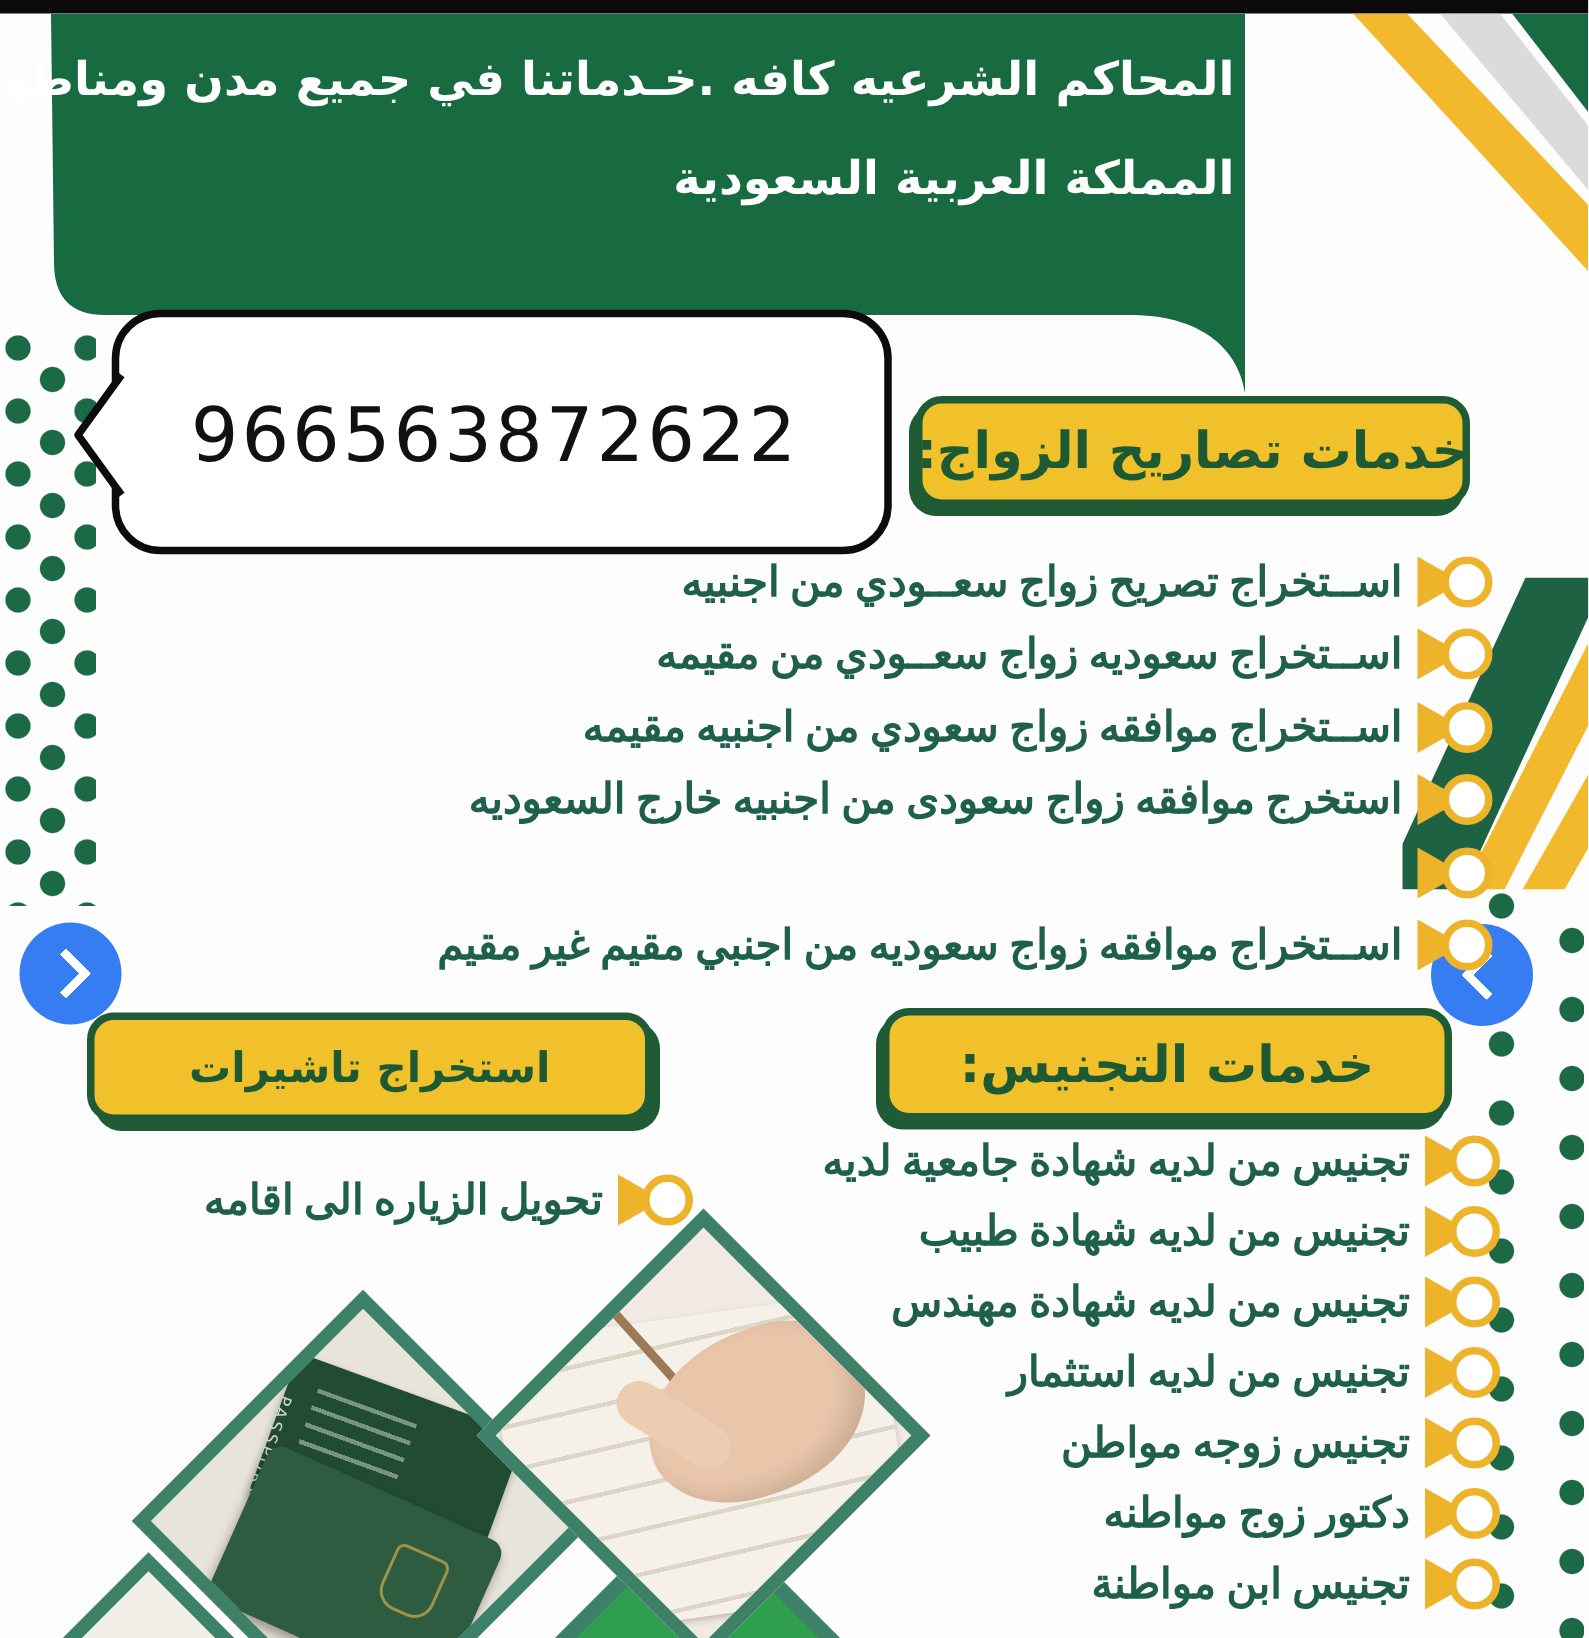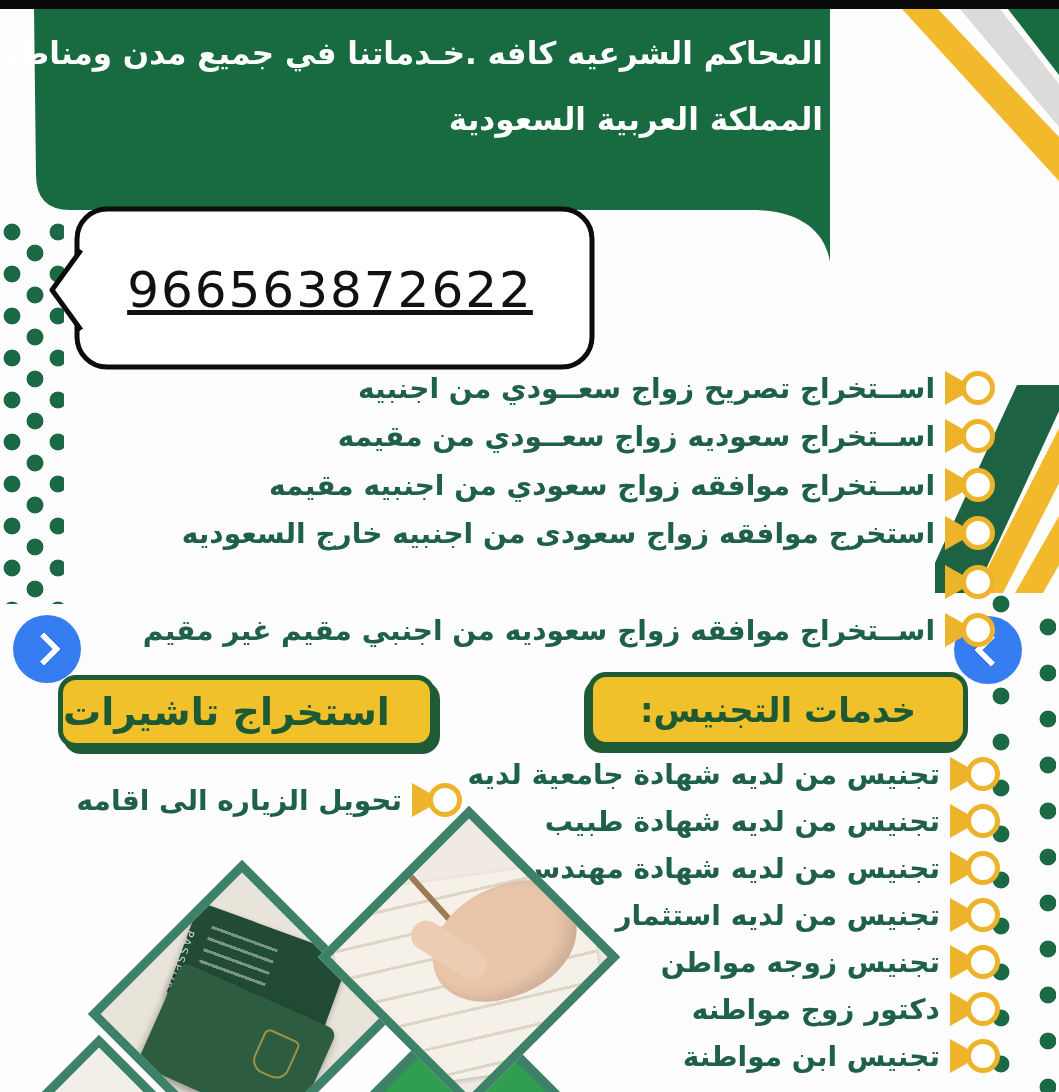--- a/index.html
+++ b/index.html
@@ -28,32 +28,32 @@
     background-size:46px 42px;}
   .dots-right{left:986px;top:592px;width:73px;height:500px;
     background-image:
       radial-gradient(circle at 15px 12px,#1c6a45 8px,rgba(0,0,0,0) 8.8px),
       radial-gradient(circle at 62px 35px,#1c6a45 8px,rgba(0,0,0,0) 8.8px);
     background-size:70px 46px;}
 
   
   .bubble-svg{left:45px;top:205px;}
   .phone-text{left:95px;top:242px;width:470px;height:95px;display:flex;align-items:center;
-    justify-content:center;font-size:50px;color:#111;letter-spacing:2px;font-weight:400;text-decoration:underline;}
+    justify-content:center;font-size:50px;color:#111;letter-spacing:2px;font-weight:400;}
 
   
   .badge{background:#f0c12b;border:5px solid #1f5c36;border-radius:18px;
     color:#1d5a33;font-weight:800;display:flex;align-items:center;justify-content:center;
     direction:rtl;white-space:nowrap;box-sizing:border-box;}
   .badge-marriage{left:610px;top:264px;width:370px;height:74px;font-size:34px;box-shadow:-4px 6px 0 #1f5c36;}
-  .badge-visa{left:58px;top:675px;width:377px;height:73px;font-size:38px;box-shadow:5px 6px 0 #1f5c36;justify-content:flex-end;}
+  .badge-visa{left:58px;top:675px;width:377px;height:73px;font-size:28px;box-shadow:5px 6px 0 #1f5c36;}
   .badge-nat{left:588px;top:672px;width:380px;height:75px;font-size:34px;box-shadow:-4px 6px 0 #1f5c36;align-items:center;}
 
   
-  .li{position:absolute;display:flex;align-items:center;direction:rtl;height:44px;}
+  .li{position:absolute;display:flex;align-items:center;direction:rtl;height:44px;font-family:Liberation Serif, serif;}
   .li-txt{color:#1e604b;font-weight:800;font-size:28px;white-space:nowrap;}
   .bullet{display:flex;align-items:center;margin-inline-end:10px;position:relative;}
   .bullet .ring{width:24px;height:24px;border-radius:50%;border:5px solid #edb32a;
     background:#fff;position:relative;z-index:2;}
   .bullet .tri{width:0;height:0;border-top:17px solid rgba(0,0,0,0);
     border-bottom:17px solid rgba(0,0,0,0);border-left:30px solid #edb32a;
     margin-inline-start:-14px;z-index:1;}
   
   .bullet .tri{transform:scaleX(1);}
 
@@ -128,20 +128,23 @@
 
   <div class="abs dots-left"></div>
   <div class="abs dots-right"></div>
 
   <svg class="abs bubble-svg" width="560" height="170" viewBox="0 0 560 170">
     <rect x="32" y="4" width="515" height="158" rx="30" fill="#ffffff" stroke="#0c0c0c" stroke-width="5"></rect>
     <path d="M36,45 L7,85 L36,125" fill="#ffffff" stroke="#0c0c0c" stroke-width="5" stroke-linejoin="round"></path>
   </svg>
   <div class="abs phone-text">966563872622</div>
 
+  <div class="abs badge badge-marriage">
+    <span>خدمات تصاريح الزواج:</span>
+  </div>
 
   <div class="li" style="top:366px;right:64px">
     <span class="bullet">
         <span class="ring"></span>
         <span class="tri"></span>
       </span>
     <span class="li-txt">اســتخراج تصريح زواج سعــودي من اجنبيه</span>
   </div>
   <div class="li" style="top:414px;right:64px">
     <span class="bullet">

